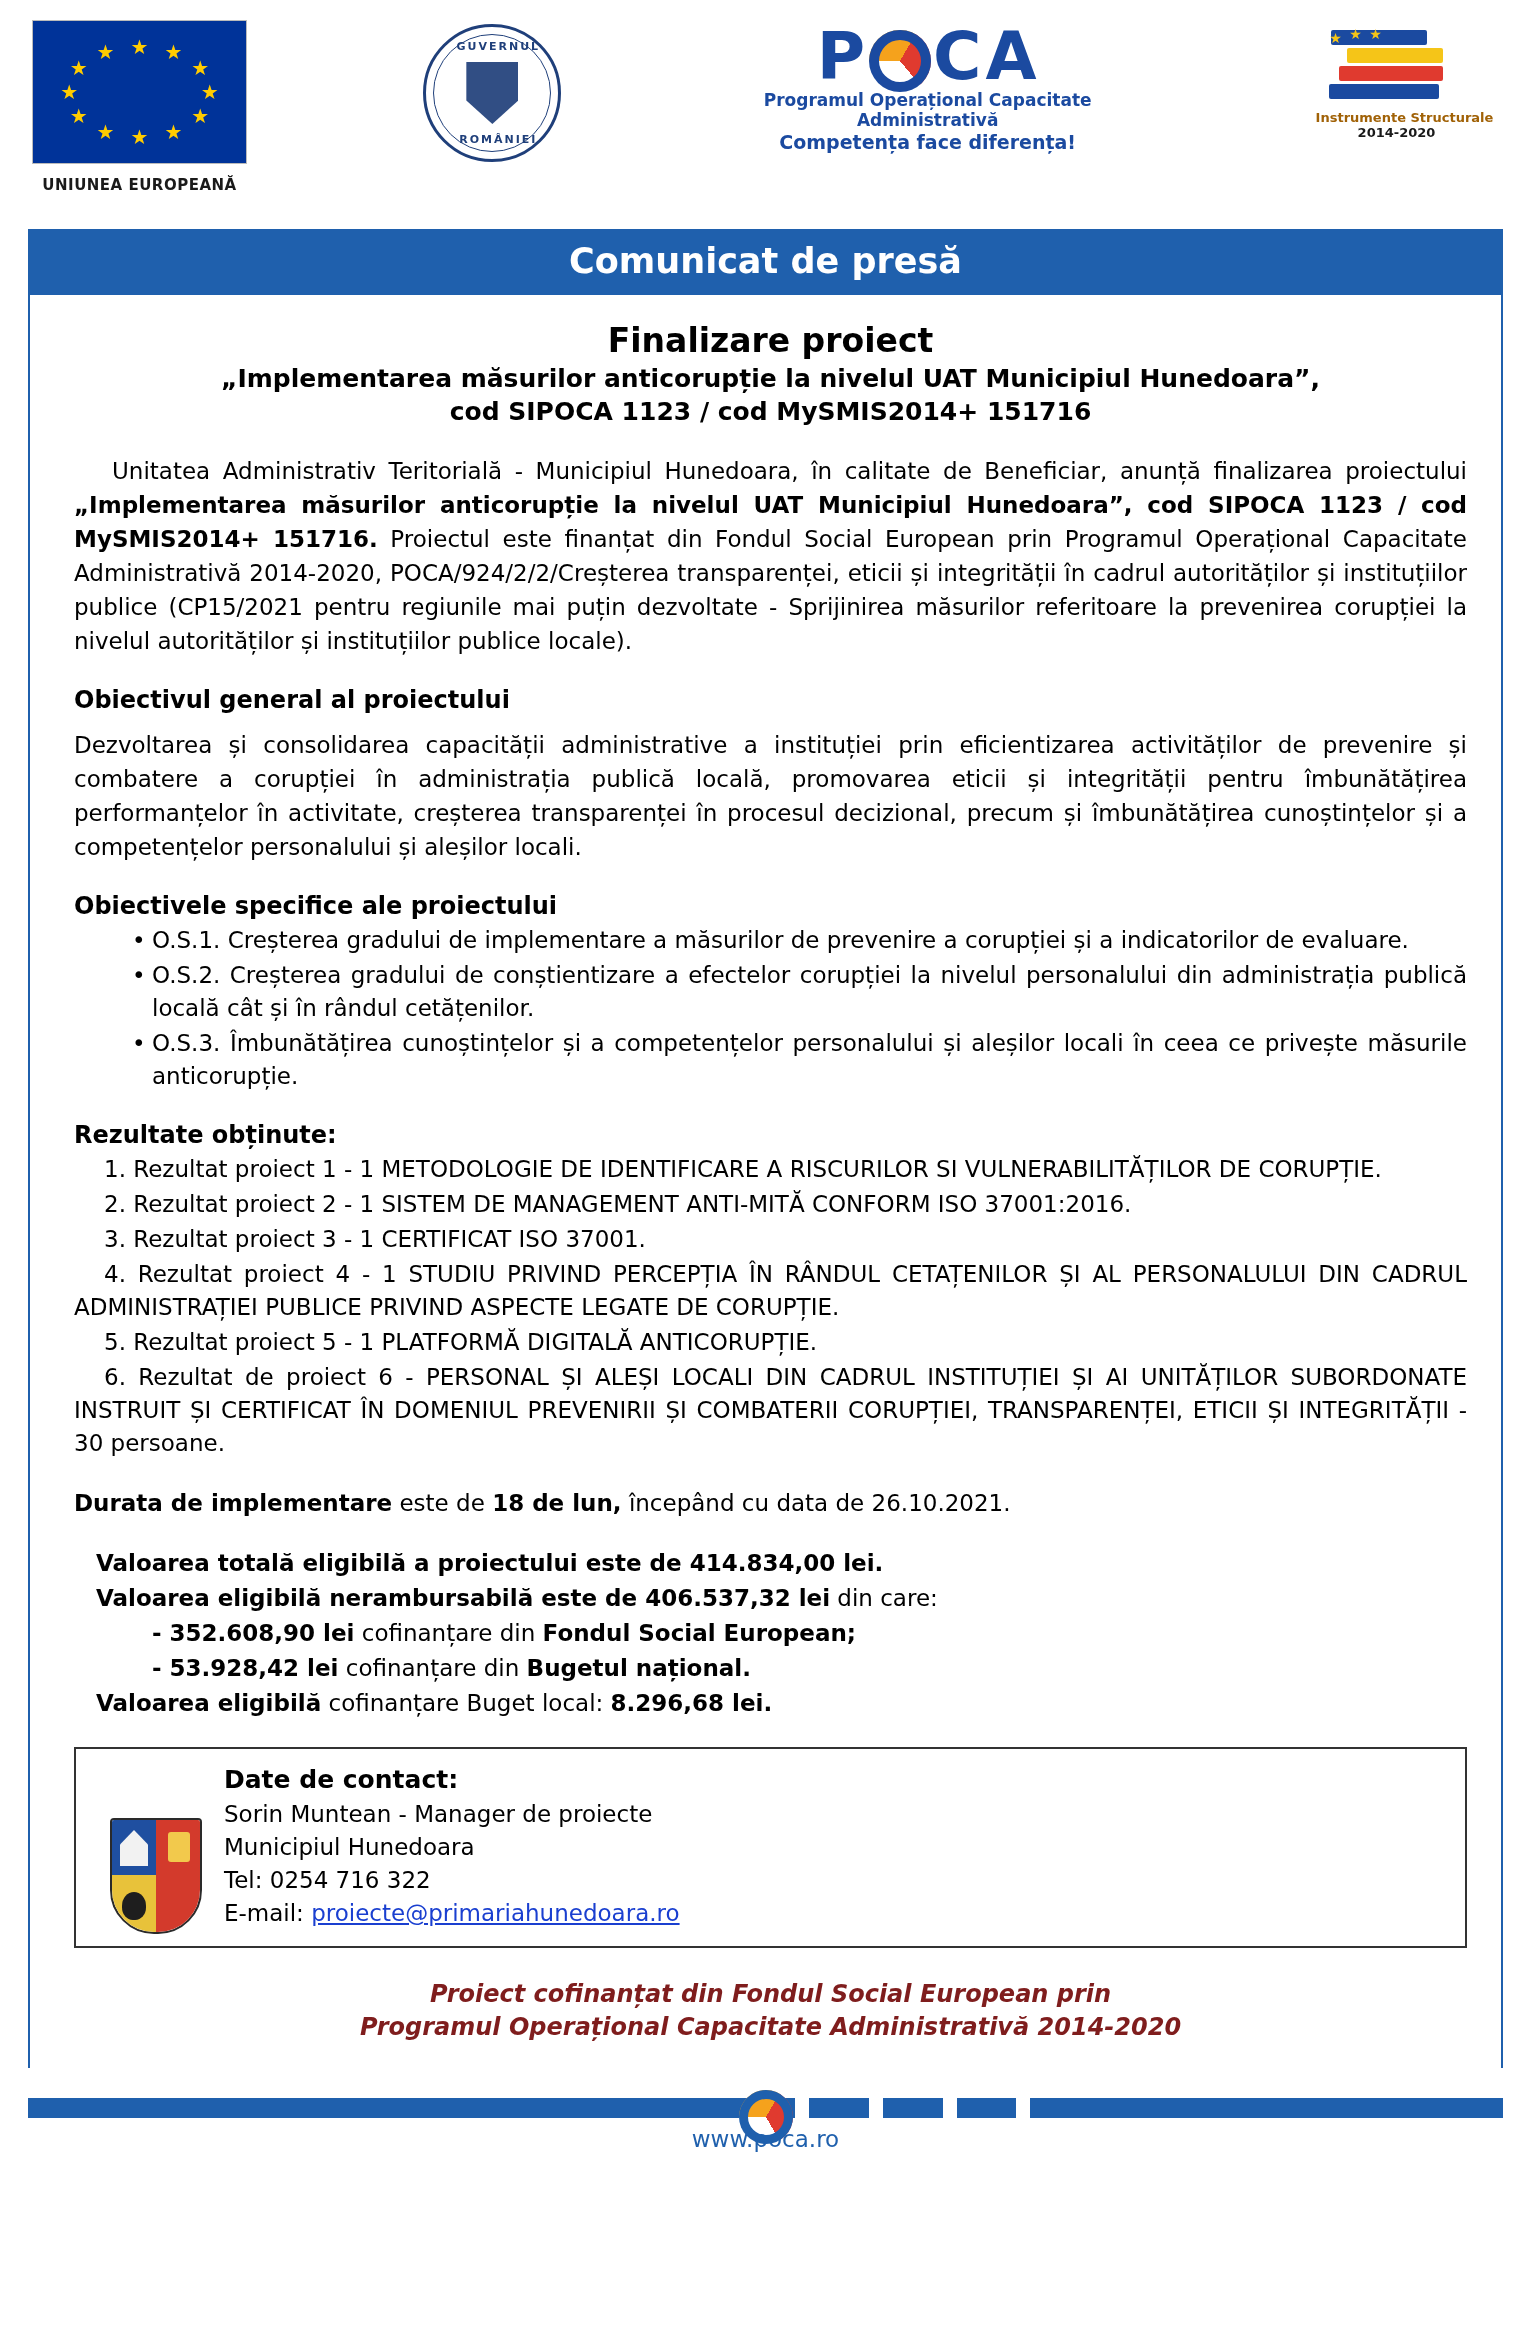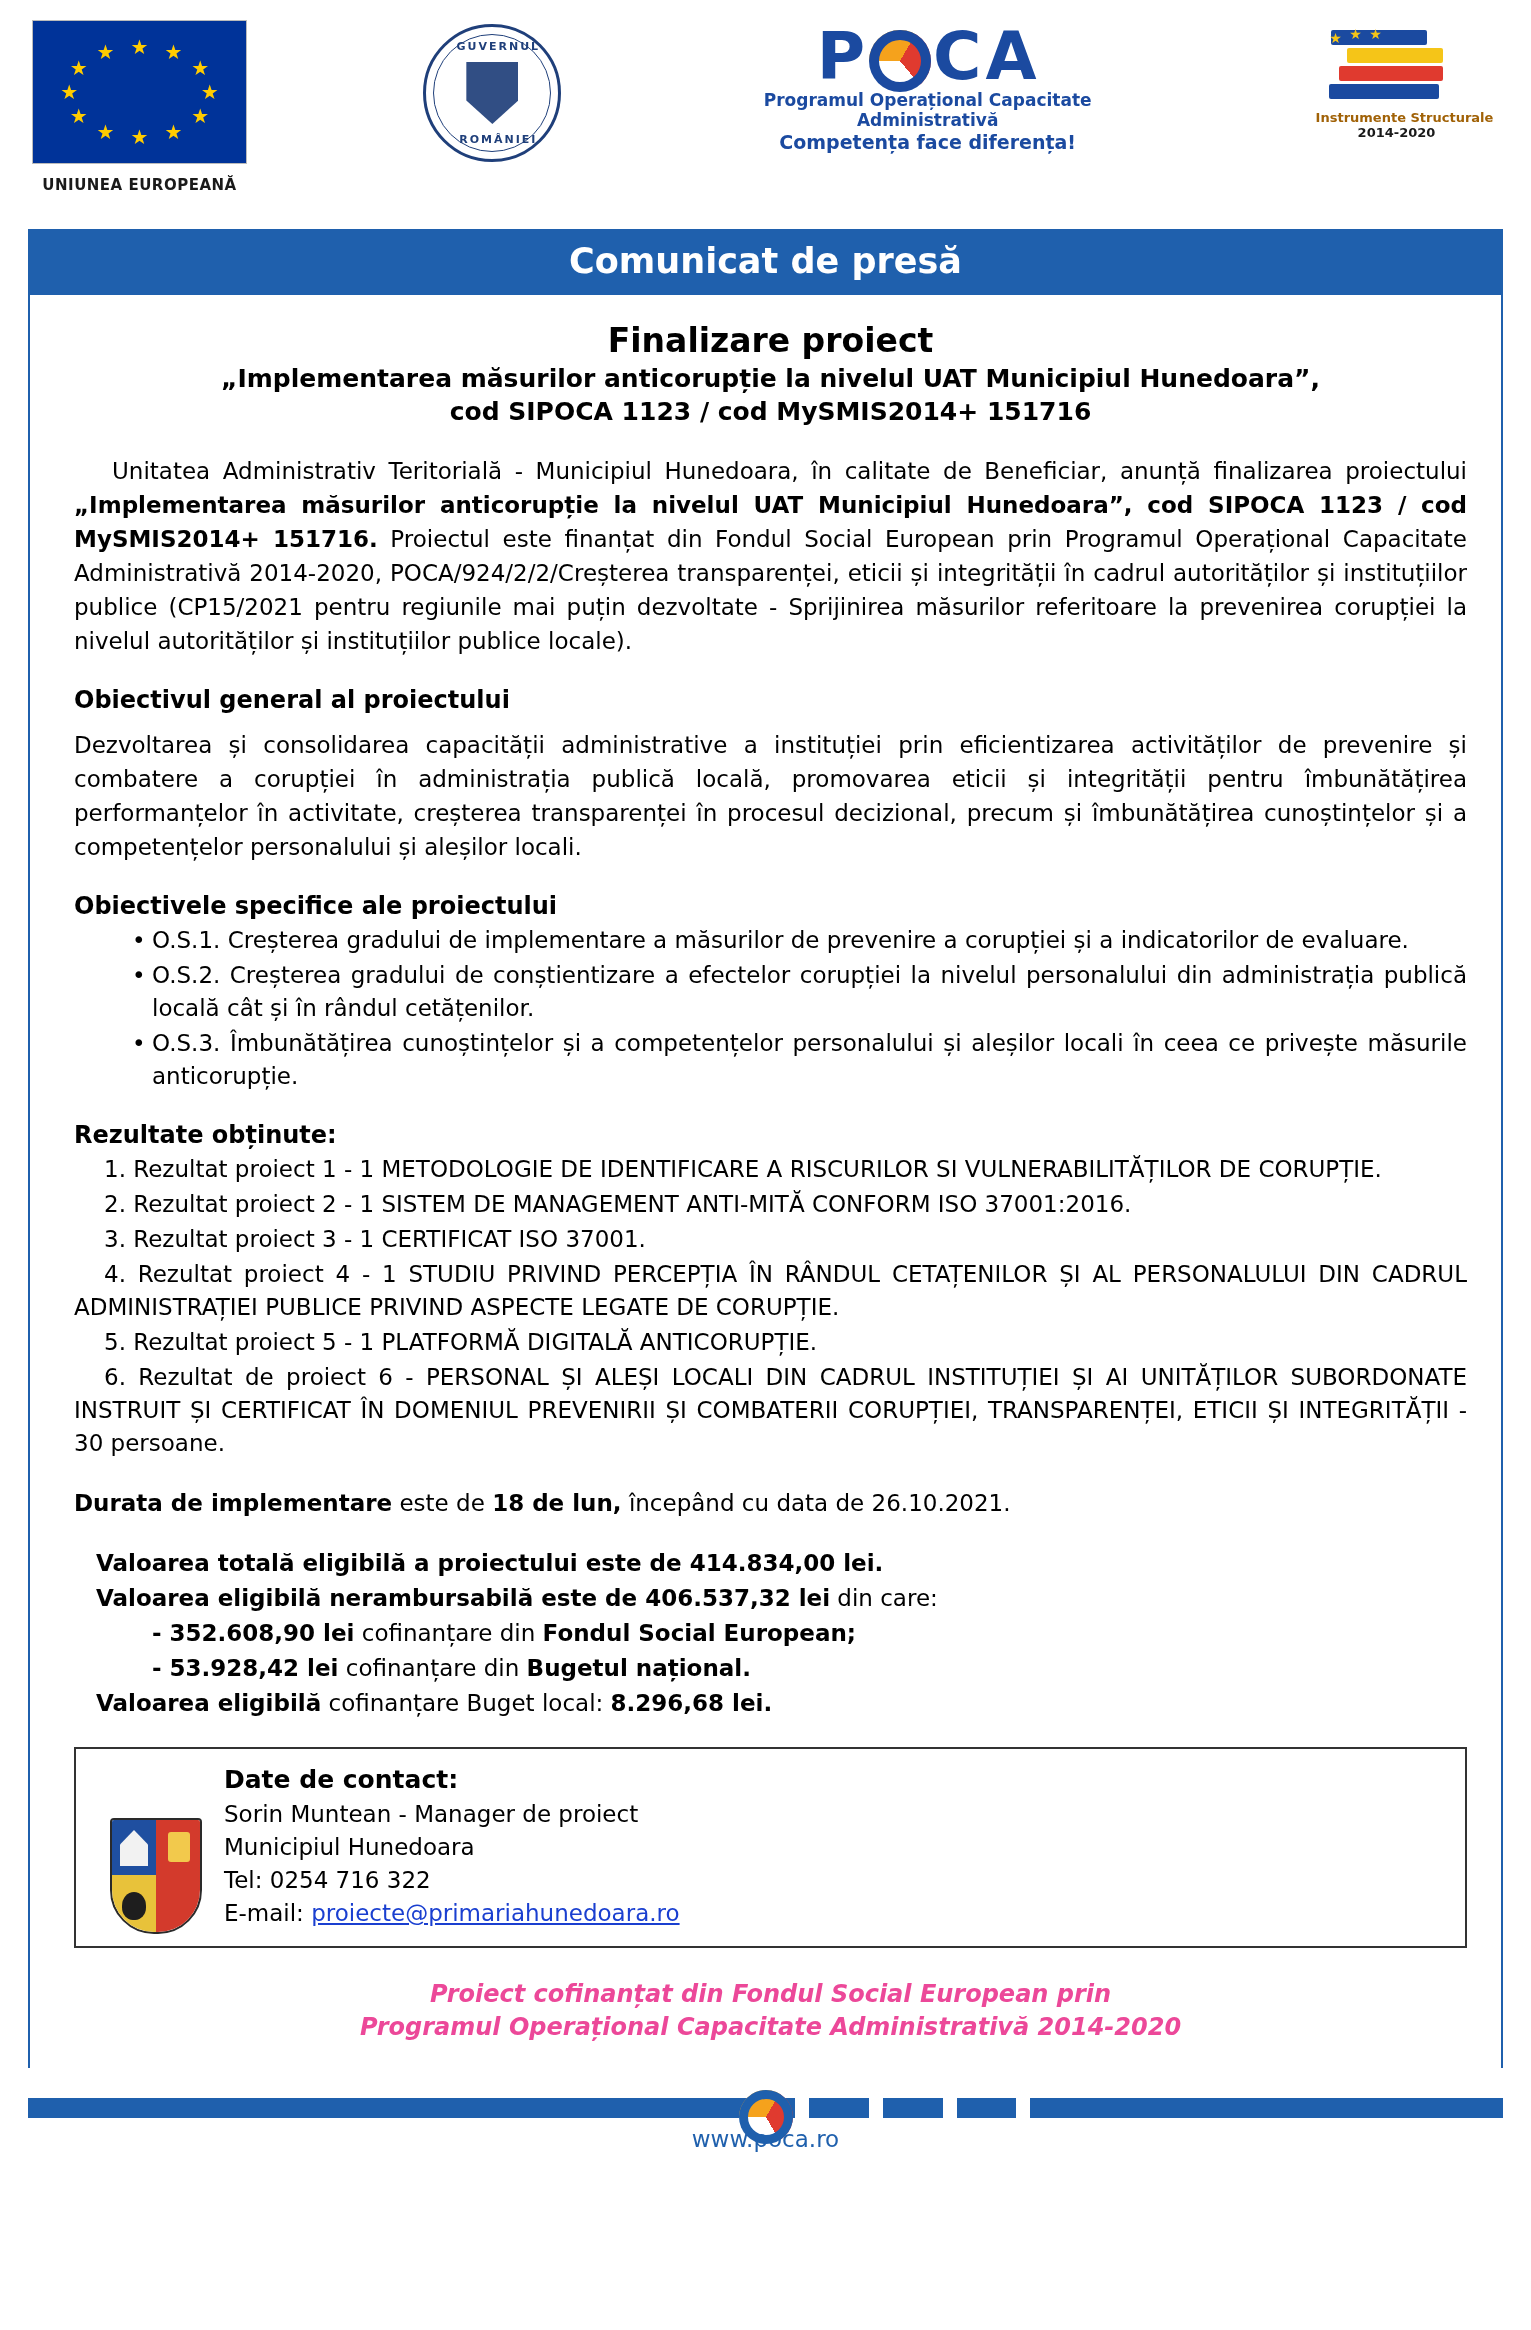--- a/index.html
+++ b/index.html
@@ -255,21 +255,21 @@
   .contact-text { padding-top: 2px; }
   .contact-title { font-size: 25px; font-weight: 700; margin-bottom: 4px; }
   .contact-line { font-size: 23px; line-height: 33px; }
   .contact-line a { color: #1a3fd0; text-decoration: underline; }
 
   
   .footer-note {
     text-align: center;
     font-style: italic;
     font-weight: 700;
-    color: #ec4899;
+    color: #7f1d1d;
     font-size: 24px;
     line-height: 33px;
     margin: 30px 0 0 0;
   }
   .footer-bar-wrap {
     position: relative;
     margin: 22px 0 0 0;
     height: 64px;
   }
   .footer-bar {
@@ -419,21 +419,21 @@
           <div class="coa-q" style="right:0; top:0; width:44px; height:55px; background:#d33a2c;"></div>
           <div class="coa-q" style="left:0; bottom:0; width:44px; height:57px; background:#e8c23a;"></div>
           <div class="coa-q" style="right:0; bottom:0; width:44px; height:57px; background:#d33a2c;"></div>
           <div class="coa-q" style="left:8px; top:10px; width:28px; height:36px; background:#f2f2f2; clip-path:polygon(0 40%,50% 0,100% 40%,100% 100%,0 100%);"></div>
           <div class="coa-q" style="left:10px; bottom:12px; width:24px; height:28px; background:#1e1e1e; border-radius:50% 50% 45% 45%;"></div>
           <div class="coa-q" style="right:10px; top:12px; width:22px; height:30px; background:#f2c94c; border-radius:3px;"></div>
         </div>
       </div>
       <div class="contact-text">
         <div class="contact-title">Date de contact:</div>
-        <div class="contact-line">Sorin Muntean - Manager de proiect</div>
+        <div class="contact-line">Sorin Muntean - Manager de proiecte</div>
         <div class="contact-line">Municipiul Hunedoara</div>
         <div class="contact-line">Tel: 0254 716 322</div>
         <div class="contact-line">
           <span>E-mail: </span><a href="#">proiecte@primariahunedoara.ro</a>
         </div>
       </div>
     </div>
 
     <div class="footer-note">
       <span>Proiect cofinanțat din Fondul Social European prin</span><br>

